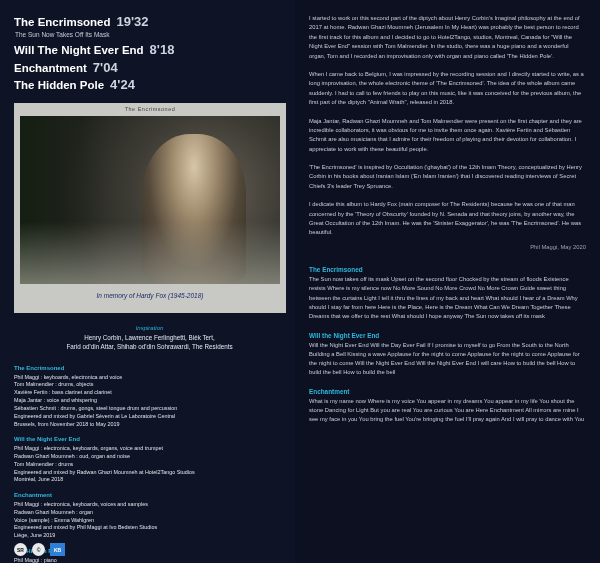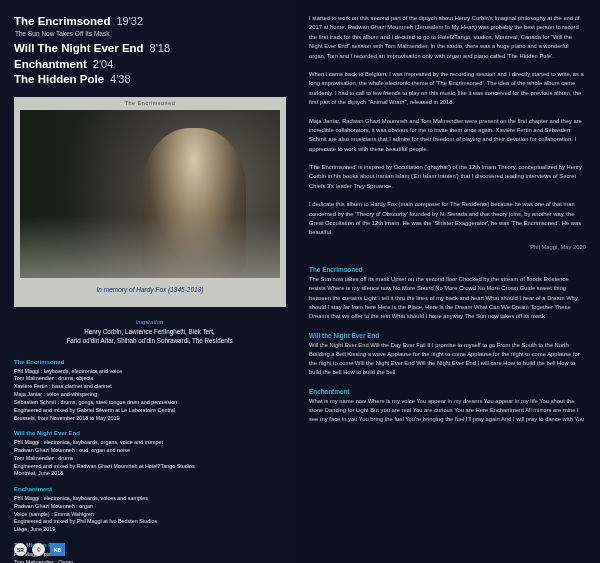--- a/index.html
+++ b/index.html
@@ -18,21 +18,21 @@
     position:absolute; left:0; top:0; width:295px; height:563px;
     background:#0e1326;
     padding:14px 10px 0 14px;
   }
   .tracklist { margin:0 0 10px 0; }
   .track {
     display:flex; align-items:baseline; gap:6px;
     color:#ffffff; font-weight:bold; font-size:11.5px; line-height:1.25;
     margin-bottom:1px;
   }
-  .track .tm { font-size:11px; font-weight:normal; color:#cfd3de; }
+  .track .tm { font-size:13px; font-weight:bold; color:#cfd3de; }
   .subt { font-size:6.5px; color:#c9ccd6; font-weight:normal; margin:0 0 4px 1px; }
 
   .coverwrap {
     position:relative; width:272px; height:210px;
     margin-top:8px;
     background:#c8c9c4;
     padding:6px 6px 0 6px;
   }
   .cover-label {
     position:absolute; top:3px; left:50%; transform:translateX(-50%);
@@ -111,26 +111,26 @@
       </div>
       <div class="subt">The Sun Now Takes Off Its Mask</div>
 
       <div class="track">
         <span>Will The Night Ever End</span>
         <span class="tm">8'18</span>
       </div>
 
       <div class="track">
         <span>Enchantment</span>
-        <span class="tm">2'04</span>
+        <span class="tm">7'04</span>
       </div>
 
       <div class="track">
         <span>The Hidden Pole</span>
-        <span class="tm">4'38</span>
+        <span class="tm">4'24</span>
       </div>
     </div>
 
     <div class="coverwrap">
       <div class="cover-label">The Encrimsoned</div>
       <div class="cover-art">
         <div class="trees"></div>
         <div class="fig"></div>
         <div class="fog"></div>
       </div>

